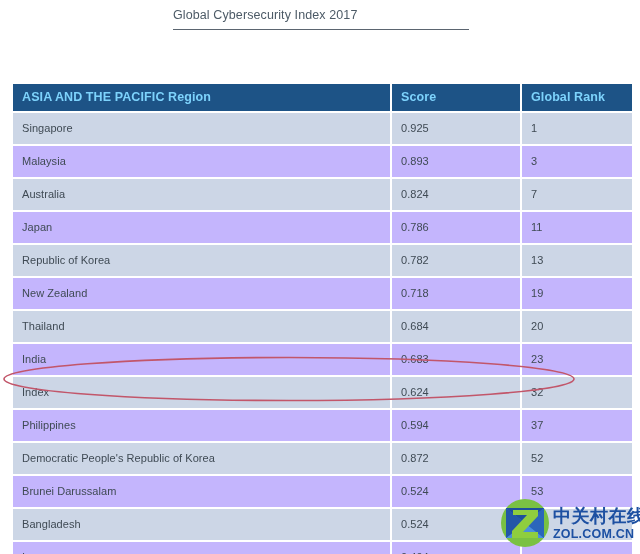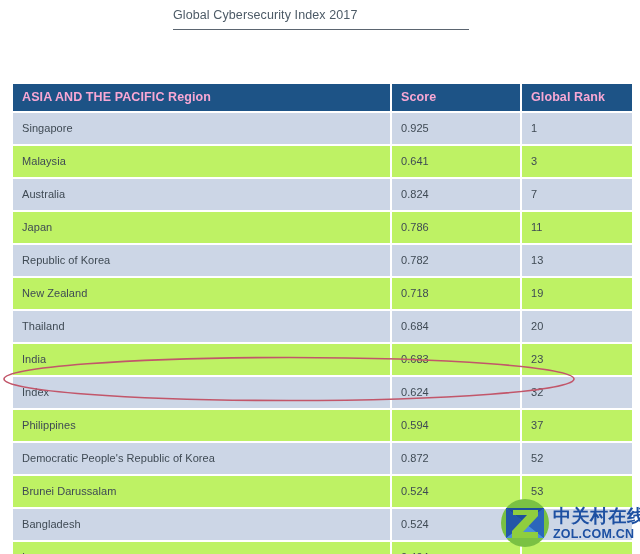--- a/index.html
+++ b/index.html
@@ -50,39 +50,39 @@
     width: 615px;
     table-layout: fixed;
     margin: -2px;
   }
   .gci-table col.c-region { width: 377px; }
   .gci-table col.c-score  { width: 128px; }
   .gci-table col.c-rank   { width: 110px; }
 
   .gci-table thead th {
     background: #1d5386;
-    color: #f9a8d4;
+    color: #7dd3fc;
     font-size: 12.5px;
     font-weight: bold;
     text-align: left;
     padding: 6px 9px 7px 9px;
     height: 14px;
     white-space: nowrap;
     letter-spacing: 0.1px;
   }
   .gci-table tbody td {
     font-size: 11px;
     color: #3f4a54;
     padding: 8px 9px 9px 9px;
     height: 14px;
     white-space: nowrap;
     letter-spacing: 0.05px;
   }
   .gci-table tbody tr.odd td  { background: #ccd6e6; }
-  .gci-table tbody tr.even td { background: #bef264; }
+  .gci-table tbody tr.even td { background: #c4b5fd; }
 
   
   .annot-ellipse {
     position: absolute;
     left: 2px;
     top: 356px;
     width: 574px;
     height: 46px;
     pointer-events: none;
   }
@@ -155,21 +155,21 @@
       </tr>
     </thead>
     <tbody id="table-body">
         <tr class="odd">
           <td>Singapore</td>
           <td>0.925</td>
           <td>1</td>
         </tr>
         <tr class="even">
           <td>Malaysia</td>
-          <td>0.641</td>
+          <td>0.893</td>
           <td>3</td>
         </tr>
         <tr class="odd">
           <td>Australia</td>
           <td>0.824</td>
           <td>7</td>
         </tr>
         <tr class="even">
           <td>Japan</td>
           <td>0.786</td>

